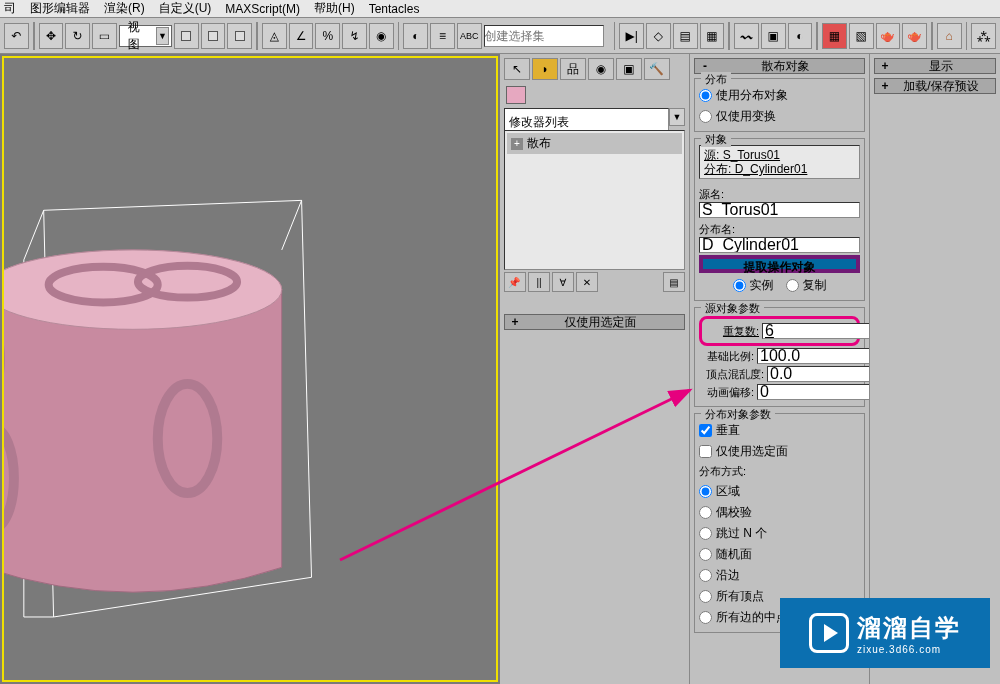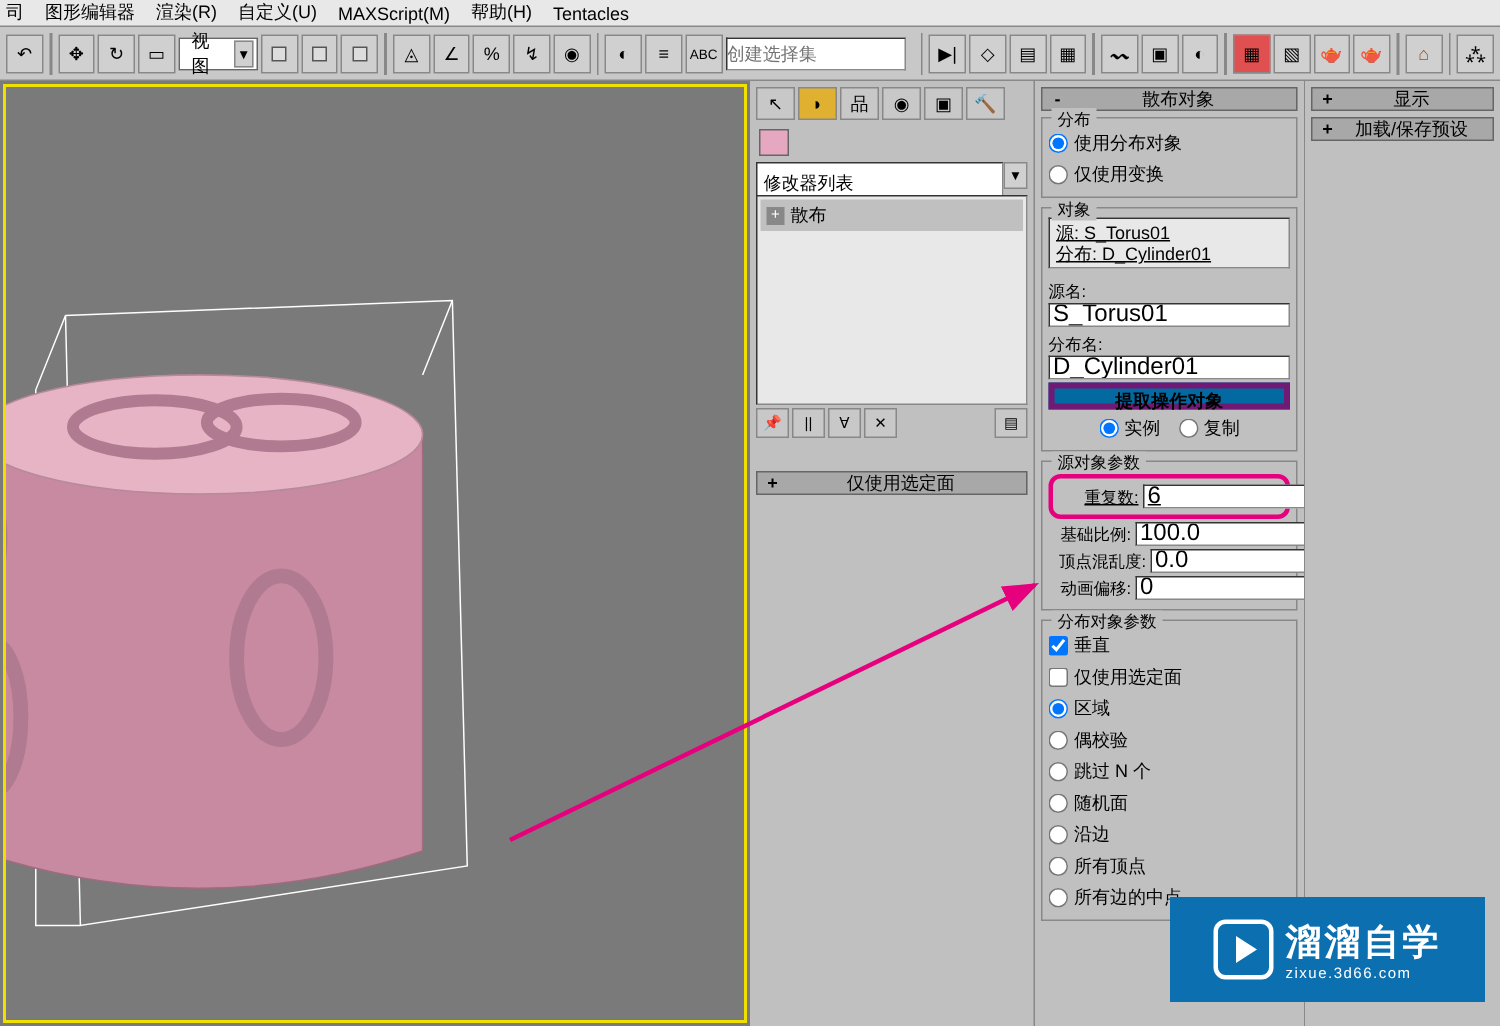--- a/index.html
+++ b/index.html
@@ -274,20 +274,21 @@
     <div class="fieldset">
       <span class="legend">分布对象参数</span>
       <div class="check-row">
           <input type="checkbox" checked="" style="">
           <span>垂直</span>
         </div>
       <div class="check-row">
           <input type="checkbox" style="">
           <span>仅使用选定面</span>
         </div>
+      <div style="font-size:11px;padding:2px 0">分布方式:</div>
       <div class="radio-row">
           <input type="radio" checked="" style="">
           <span>区域</span>
         </div>
       <div class="radio-row">
           <input type="radio" style="">
           <span>偶校验</span>
         </div>
       <div class="radio-row">
           <input type="radio" style="">

